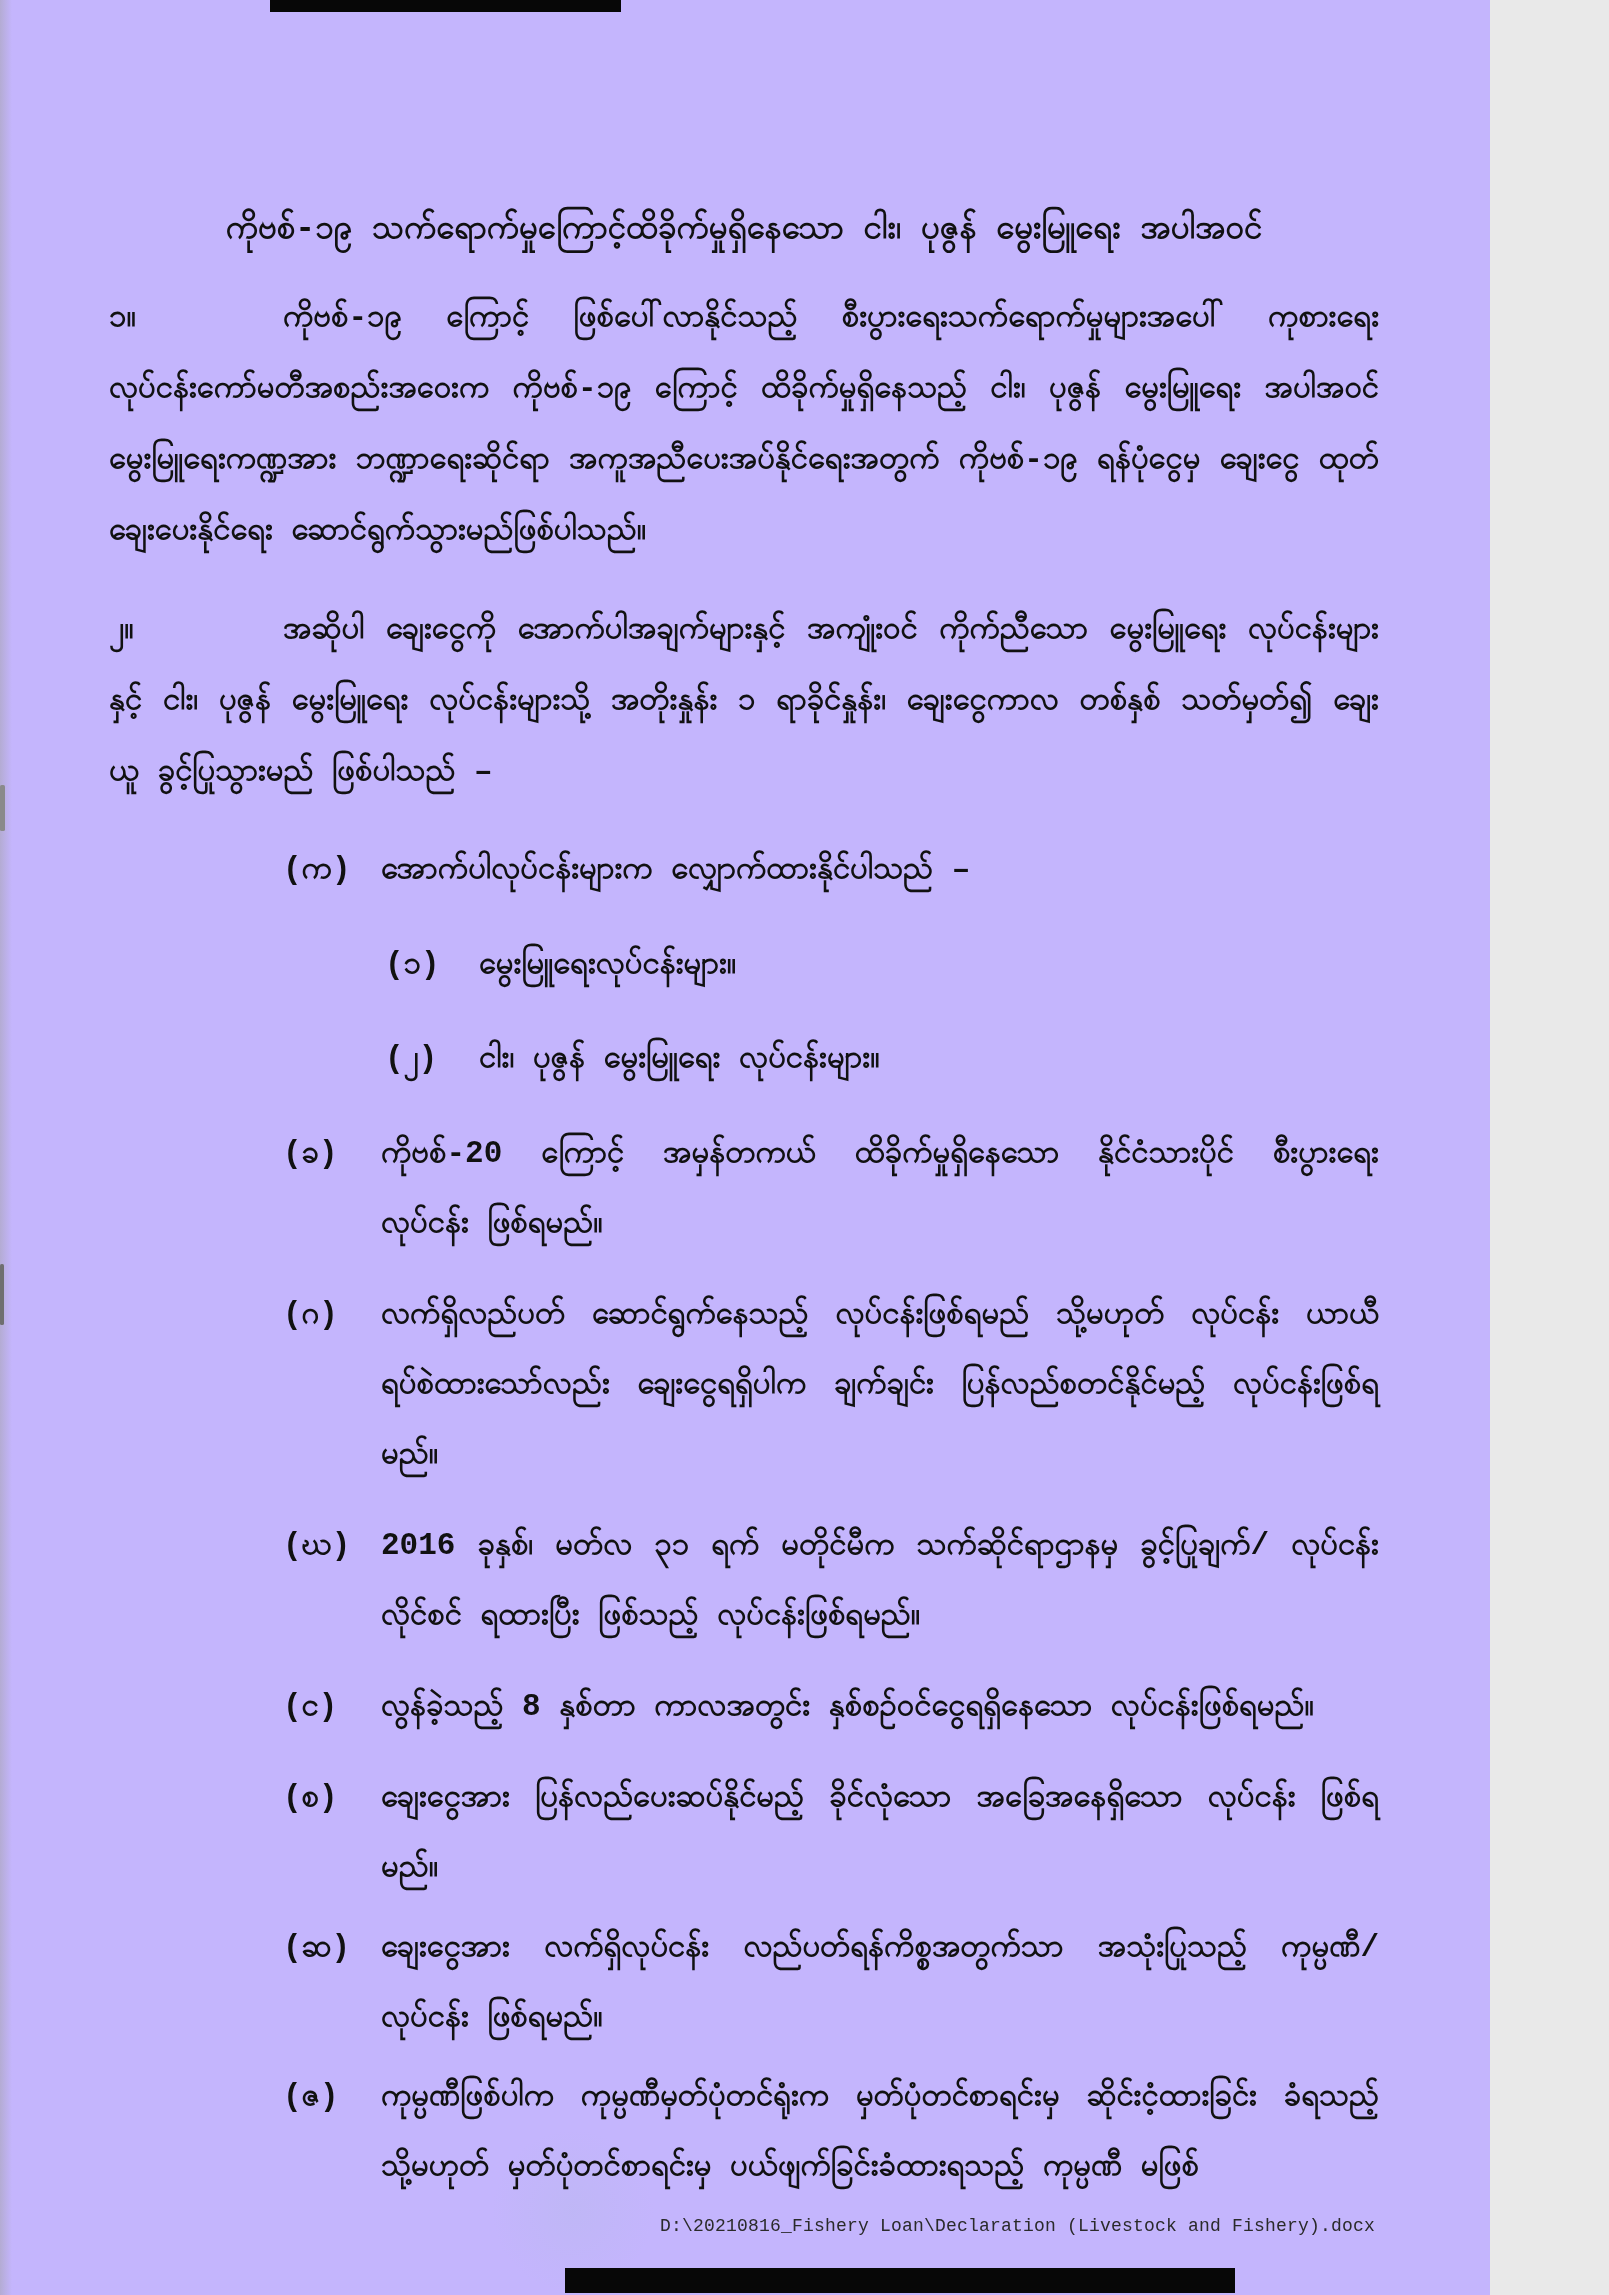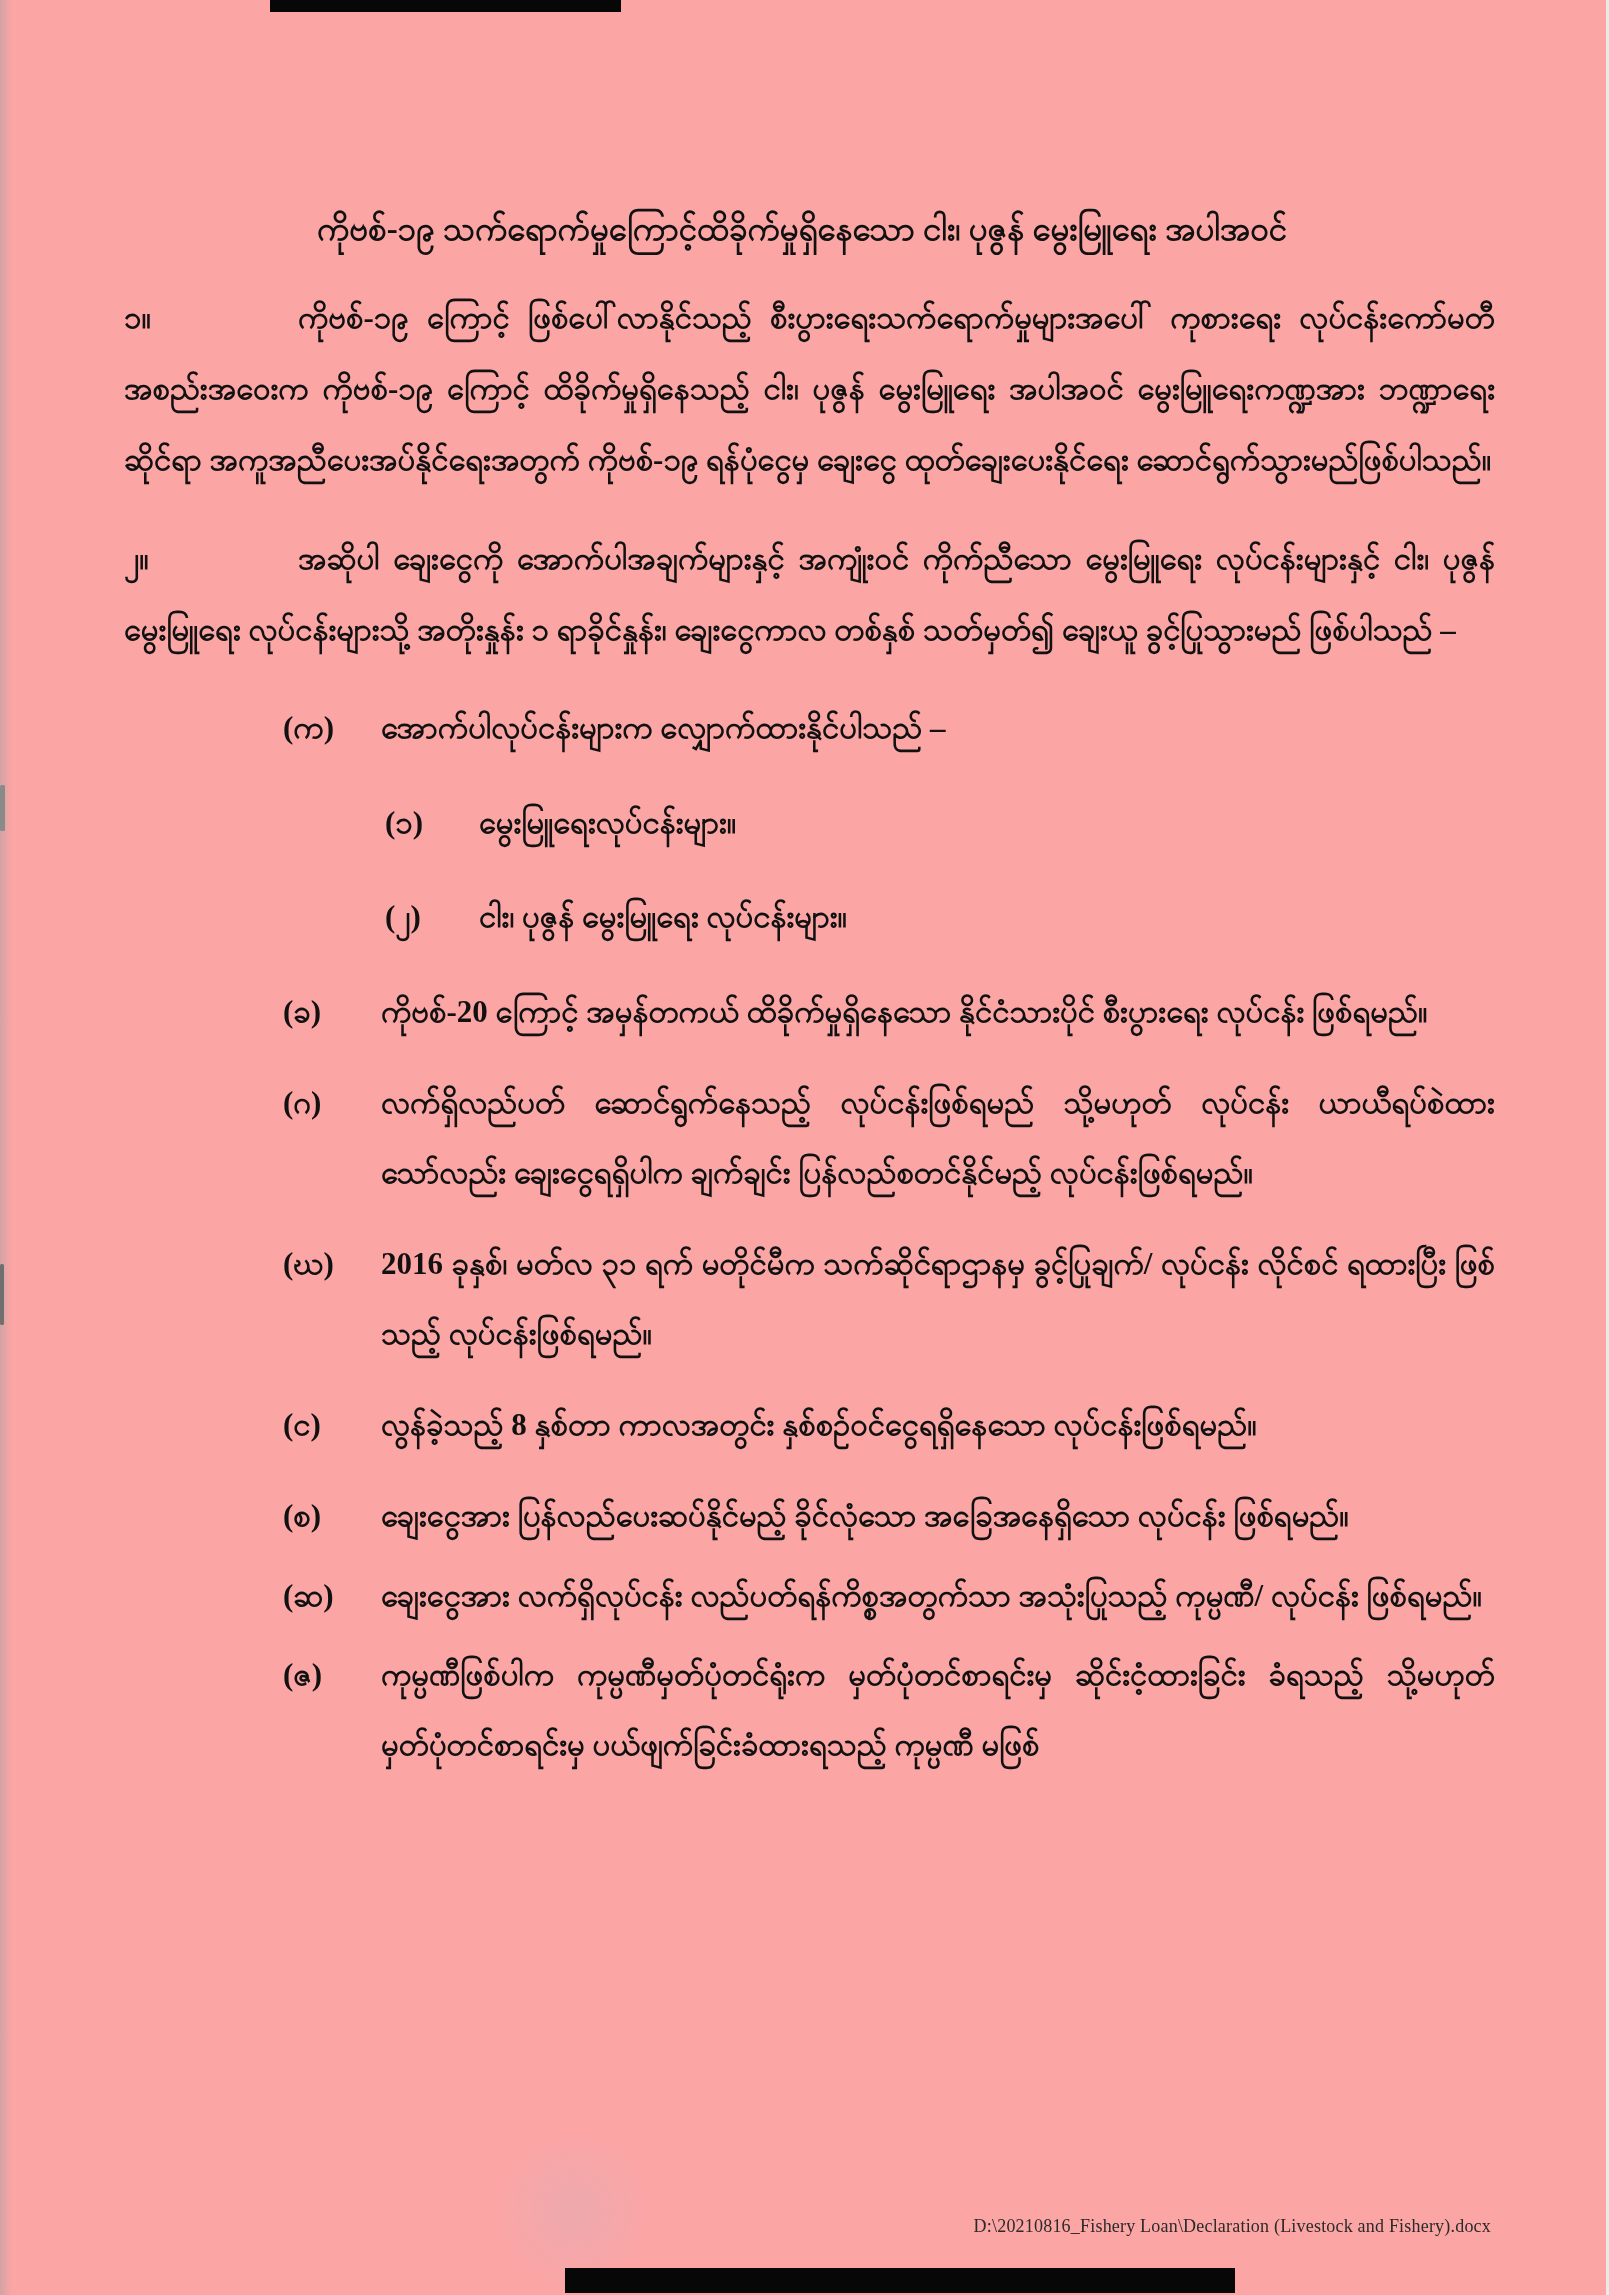--- a/index.html
+++ b/index.html
@@ -1,21 +1,21 @@
 <!DOCTYPE html>
 <html style="font-size:13px"><head>
 <meta charset="utf-8">
 <style>
   html,body{margin:0;padding:0;background:#e9e9e9;}
   .page{
     position:relative;
-    width:1606px;height:2295px;
-    background:#fca5a5;
+    width:1490px;height:2295px;
+    background:#c4b5fd;
     overflow:hidden;
-    font-family:Liberation Serif, serif;
+    font-family:Liberation Mono, monospace;
     color:#111;
   }
   
   .bar-top{position:absolute;top:0;left:270px;width:351px;height:11.5px;background:#070707;}
   .bar-bottom{position:absolute;top:2268px;left:565px;width:670px;height:25.4px;background:#070707;}
   .edge-shadow{position:absolute;top:0;left:0;width:11.5px;height:100%;
     background:linear-gradient(to right,rgba(160,160,160,.45),rgba(160,160,160,0));}
   .edge-mark-1{position:absolute;top:785px;left:0;width:4.9px;height:46px;background:#8a8a8a;border-radius:1.6px;}
   .edge-mark-2{position:absolute;top:1264px;left:0;width:4.1px;height:61px;background:#6f6f6f;border-radius:1.6px;}
   .smudge{position:absolute;top:2129px;left:491px;width:164px;height:164px;
@@ -24,21 +24,21 @@
   .content{
     position:absolute;top:0;left:0;
     box-sizing:border-box;
     width:100%;
     padding:195px 111px 0 109px;
   }
   .title{margin:0 0 18px 0;text-align:center;font-size:33px;font-weight:700;line-height:69px;}
   .title .tline{display:block;}
 
   .para{
-    margin:0 0 28px 15px;
+    margin:0 0 28px 0;
     font-size:31px;font-weight:600;
     line-height:71px;
     text-align:justify;
   }
   .pnum{display:inline-block;width:174px;}
 
   .li{display:flex;margin:0 0 21px 0;font-size:31px;font-weight:600;line-height:70px;}
   .li .li-label{flex:0 0 98px;}
   .li .li-text{flex:1;text-align:justify;}
   .li.main{margin-left:174px;}

